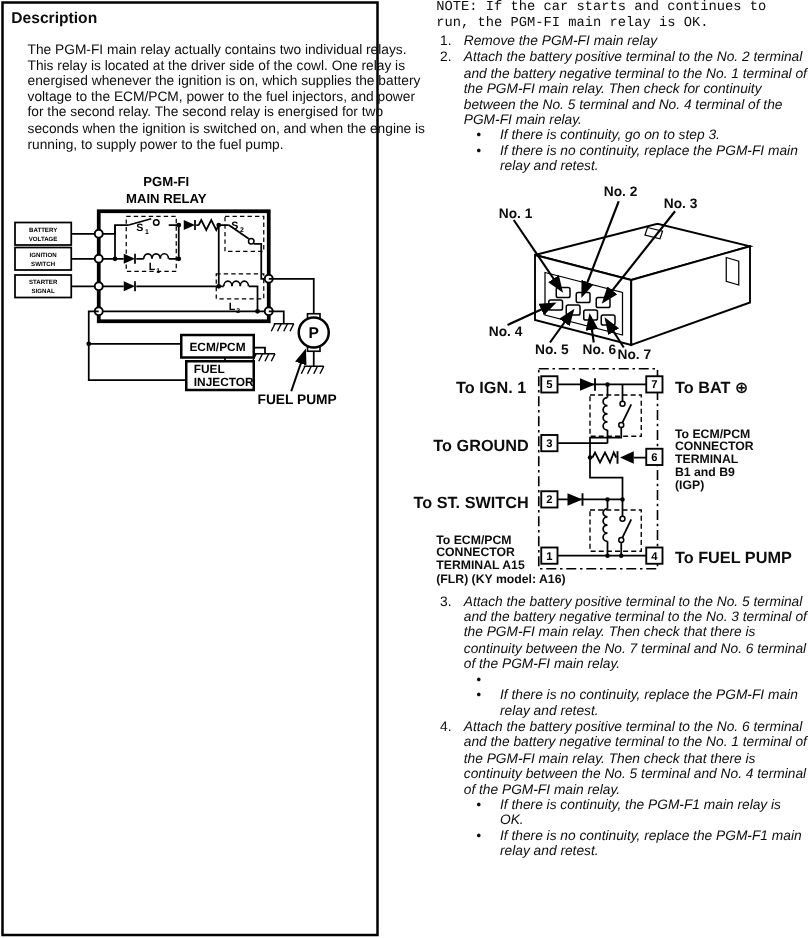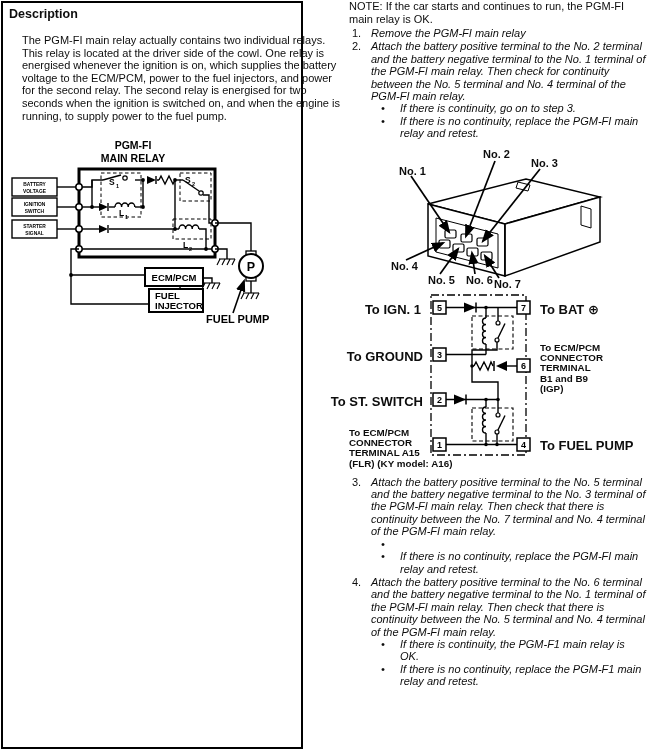--- a/index.html
+++ b/index.html
@@ -15,21 +15,21 @@
   }
   .left-text { padding:2px 7px 0 6px; }
   .sec-heading { font-size:12.5px; font-weight:bold; margin:2px 0 2px 0; }
   .desc-body { font-size:11px; line-height:12.6px; margin:13px; width:322px; }
   .fig-main { position:relative; height:202px; margin-top:1px; }
   .fig-main svg { position:absolute; left:-4px; top:0; }
   svg text { font-family:"Liberation Sans","DejaVu Sans",sans-serif; fill:#000; }
   
   .right-col { position:absolute; left:348px; top:0; width:298px; }
   .right-col .sec-heading { margin:3px 0 1px 1px; }
-  .note { font-size:11px; line-height:12.5px; margin:0 0 2px 1px; width:292px; }
+  .note { font-size:11px; line-height:12.5px; margin:0 0 2px 1px; width:292px;font-family:Liberation Mono, monospace; }
   .step { display:flex; font-size:11px; line-height:12.4px; margin-top:1px; }
   .step-num { flex:none; width:23px; padding-left:4px; box-sizing:border-box; }
   .step-body { flex:1;font-style:italic; }
   .bullet-row { display:flex; margin-left:10px; }
   .bullet-dot { flex:none; width:19px; }
   .fig-connector { position:relative; height:150px; margin-top:2px; }
   .fig-schematic { position:relative; height:183px; }
   .fig-connector svg, .fig-schematic svg { position:absolute; left:0; top:0; }
   .fig-label { position:absolute; font-weight:bold; font-size:11px; white-space:nowrap; }
   .sch-label { position:absolute; font-weight:bold; font-size:13px; white-space:nowrap; }
@@ -365,21 +365,21 @@
         <div>TERMINAL</div>
         <div>B1 and B9</div>
         <div>(IGP)</div>
       </div>
       <div class="sch-label" style="left:192px;top:146px">To FUEL PUMP</div>
     </div>
 
     <div class="step">
       <span class="step-num">3.</span>
       <div class="step-body">
-        <div>Attach the battery positive terminal to the No. 5 terminal and the battery negative terminal to the No. 3 terminal of the PGM-FI main relay. Then check that there is continuity between the No. 7 terminal and No. 4 terminal of the PGM-FI main relay.</div>
+        <div>Attach the battery positive terminal to the No. 5 terminal and the battery negative terminal to the No. 3 terminal of the PGM-FI main relay. Then check that there is continuity between the No. 7 terminal and No. 6 terminal of the PGM-FI main relay.</div>
         <div class="bullet-row">
           <span class="bullet-dot">•</span>
         </div>
         <div class="bullet-row">
           <span class="bullet-dot">•</span>
           <span class="bullet-text">If there is no continuity, replace the PGM-FI main relay and retest.</span>
         </div>
       </div>
     </div>
 

